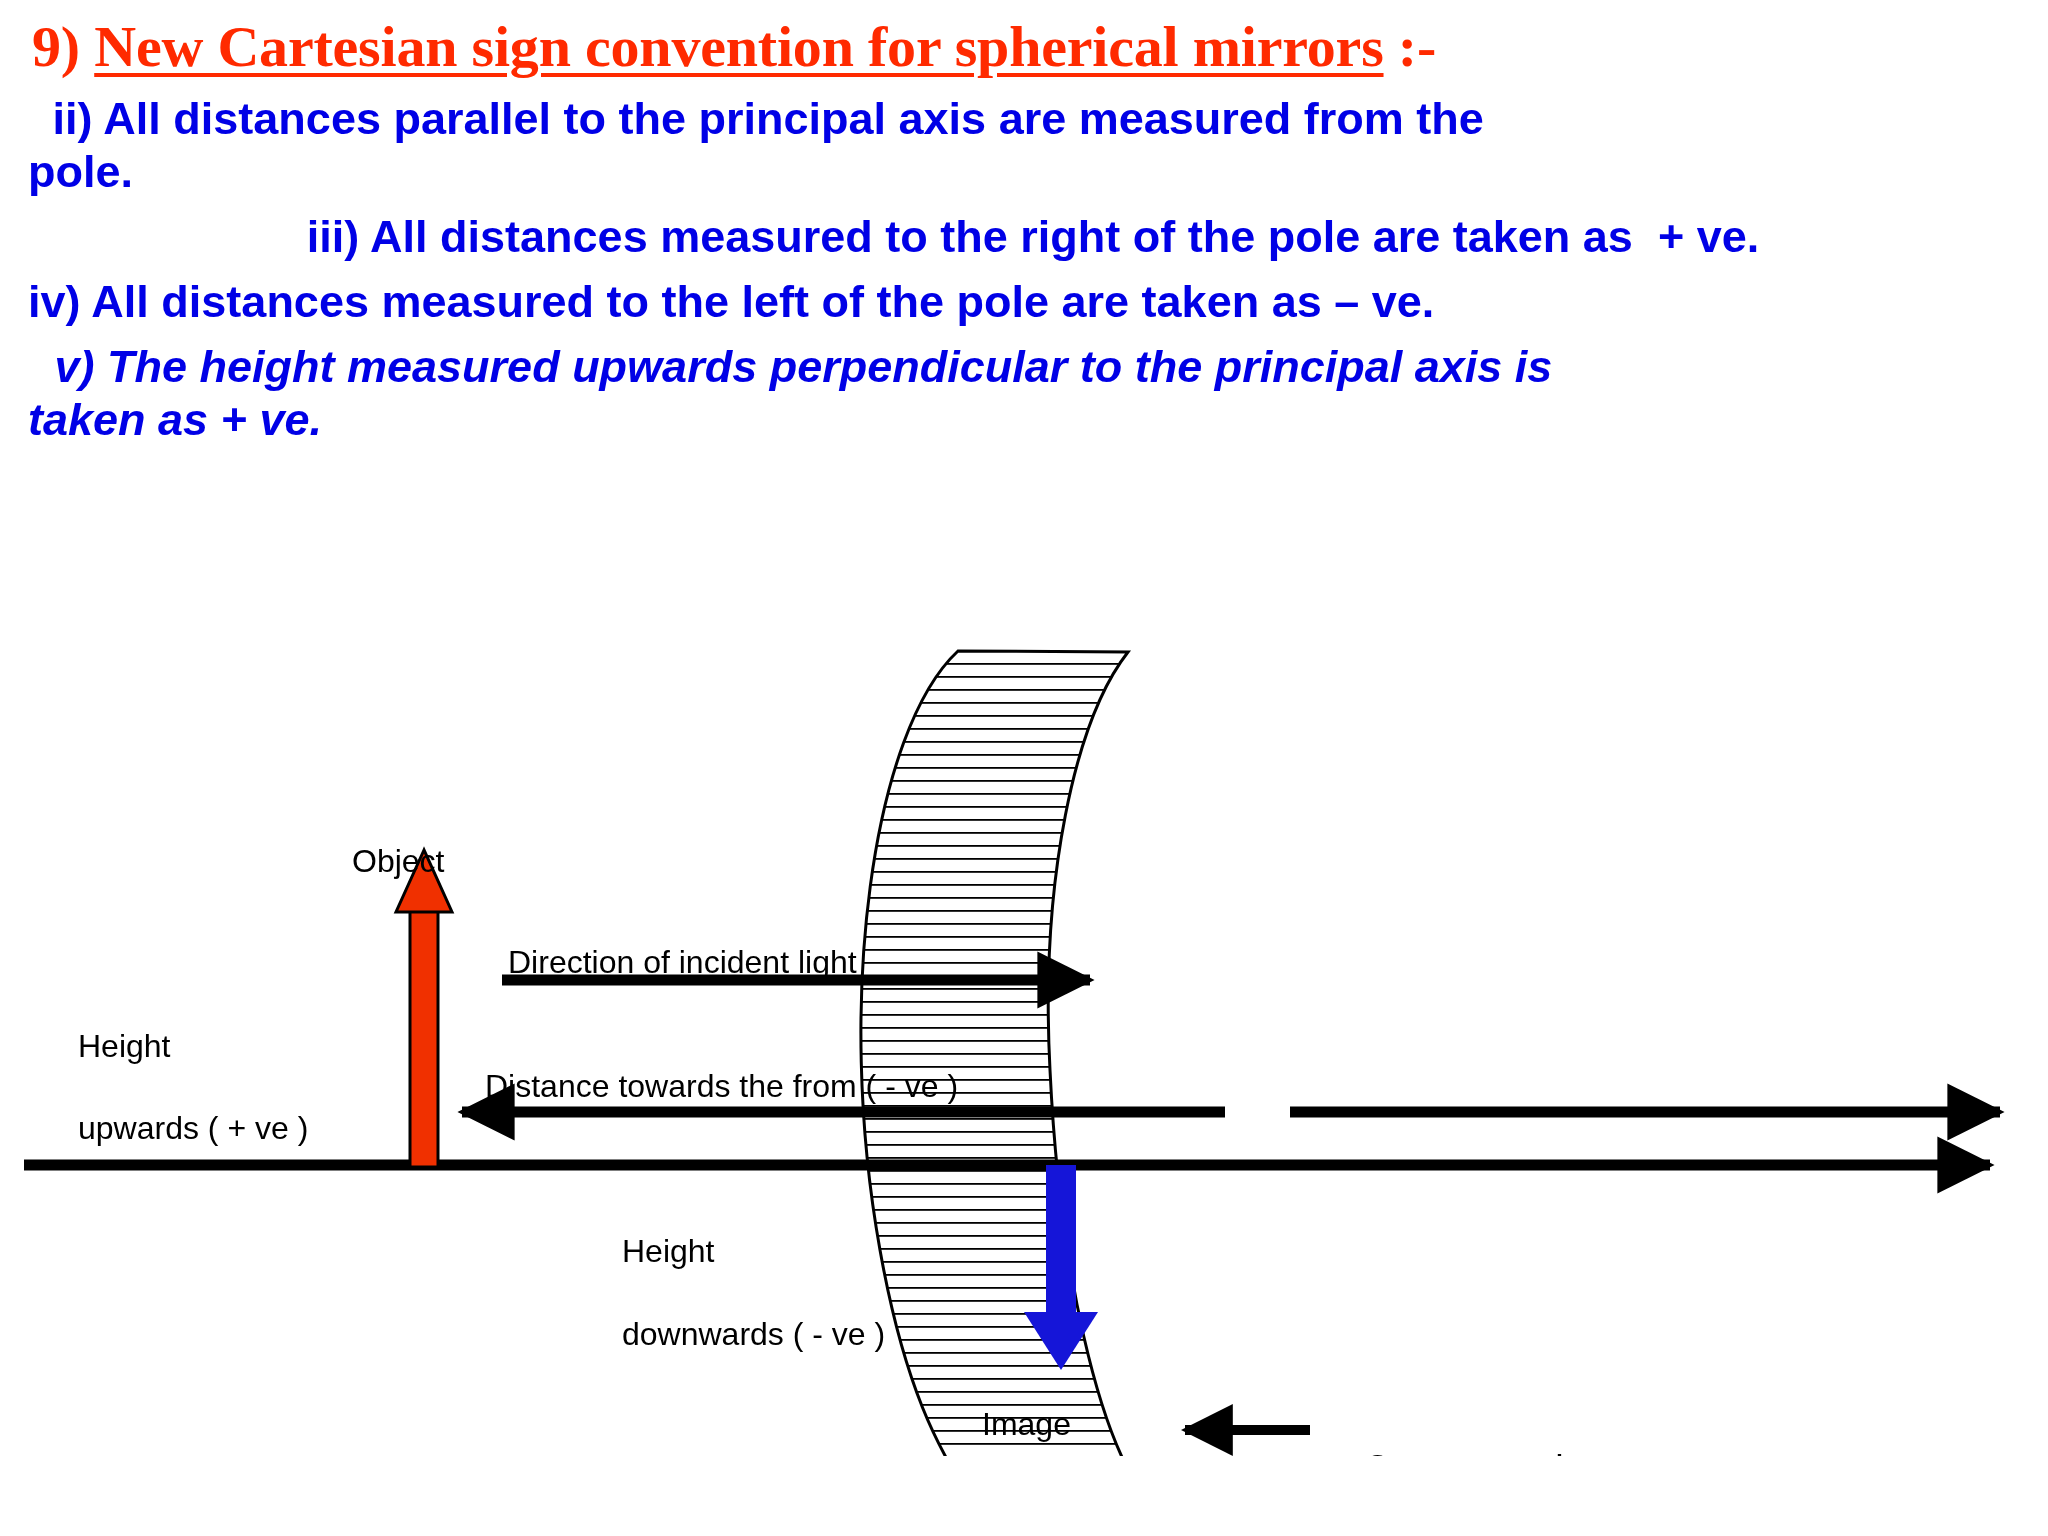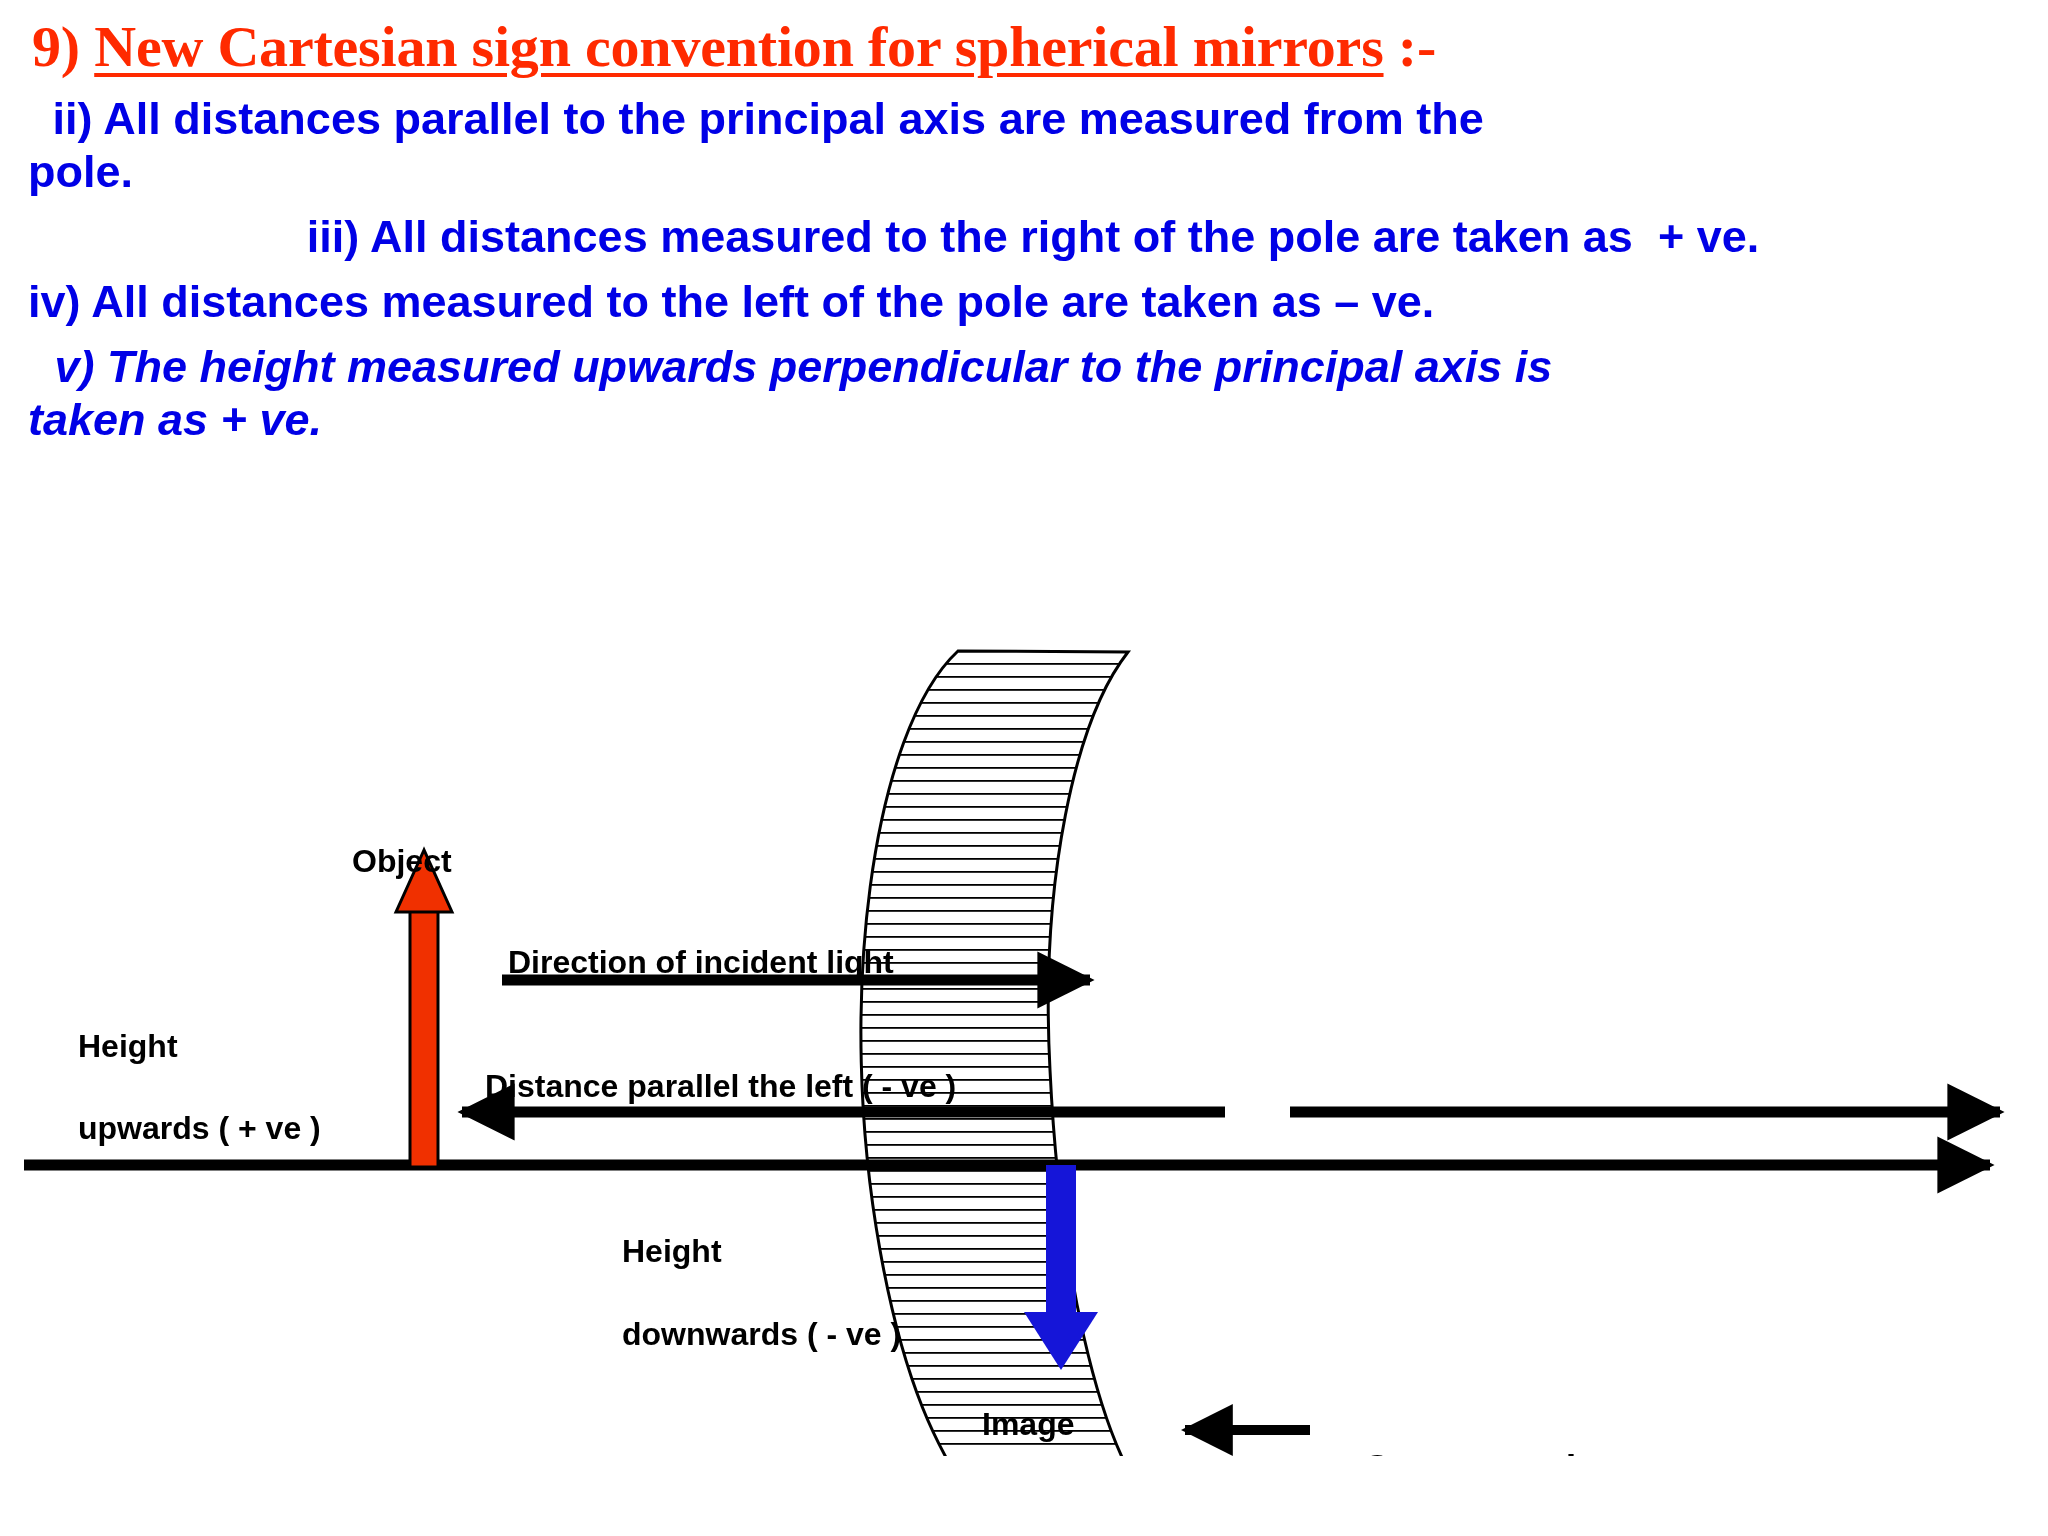--- a/index.html
+++ b/index.html
@@ -59,21 +59,21 @@
     top: 0;
     width: 2048px;
     height: 1536px;
     pointer-events: none;
   }
 
   .dlabel {
     position: absolute;
     color: #000000;
     font-family: "Liberation Sans", sans-serif;
-    font-weight: bold;
+    font-weight: normal;
     font-size: 32px;
     white-space: nowrap;
     line-height: 1.0;
   }
   .dlabel.big { font-size: 38px; }
 </style>
 </head>
 <body>
 
 <div id="page">
@@ -153,21 +153,21 @@
     </g>
   </svg>
 
   <div class="dlabel" style="left:352px; top:845px;">Object</div>
 
   <div class="dlabel" style="left:508px; top:930px;margin-top:16px;">Direction of incident light</div>
 
   <div class="dlabel" style="left:78px; top:1030px;">Height</div>
   <div class="dlabel" style="left:78px; top:1112px;">upwards ( + ve )</div>
 
-  <div class="dlabel" style="left:485px; top:1070px;">Distance parallel the left ( - ve  )</div>
+  <div class="dlabel" style="left:485px; top:1070px;">Distance towards the from ( - ve  )</div>
 
 
   <div class="dlabel" style="left:622px; top:1235px;">Height</div>
   <div class="dlabel" style="left:622px; top:1318px;">downwards ( - ve )</div>
 
   <div class="dlabel" style="left:982px; top:1408px;">Image</div>
 
   <div class="dlabel big" style="left:1363px; top:1450px;">Concave mirror</div>
 
 </div>

